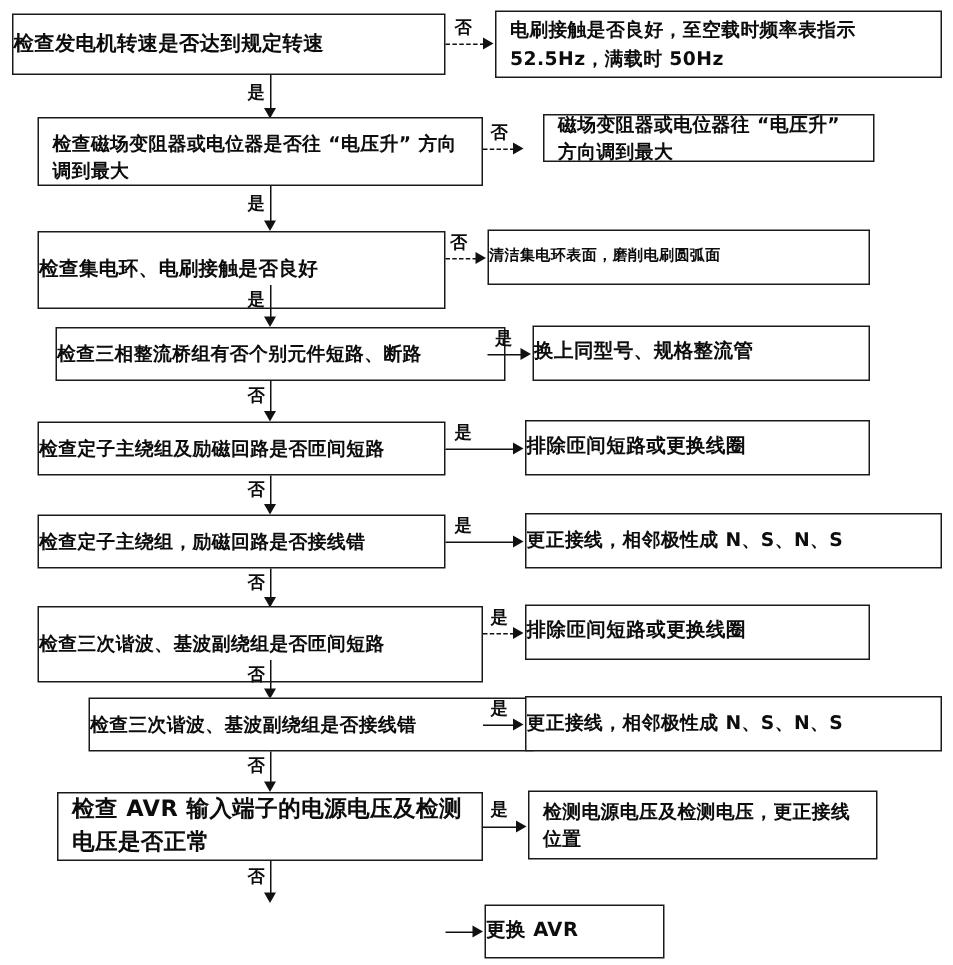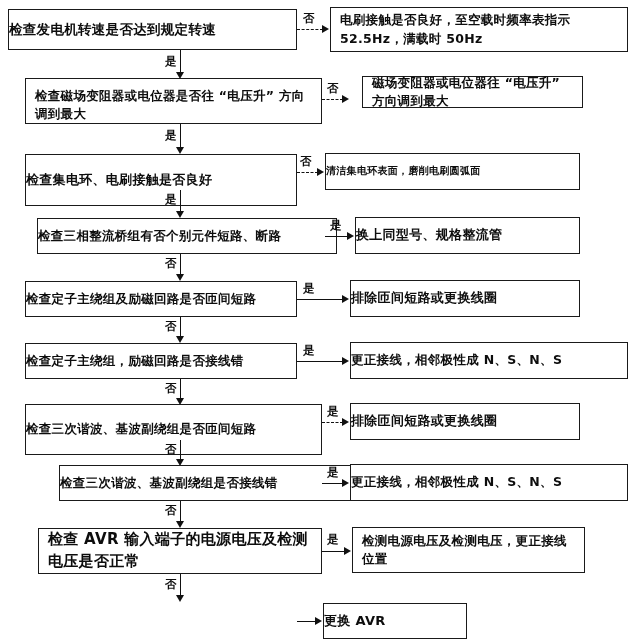--- a/index.html
+++ b/index.html
@@ -213,20 +213,20 @@
 
   <div class="hline" style="left:322px; top:551px; width:23px;"></div>
   <div class="harrow" style="left:344px; top:547px;"></div>
   <div class="edge-label" style="left:327px; top:534px;">是</div>
 
   <div class="vline" style="left:180px; top:574px; height:24px;"></div>
   <div class="varrow" style="left:176px; top:595px;"></div>
   <div class="edge-label" style="left:165px; top:579px;">否</div>
 
 
-  <div class="node center" style="left:323px; top:603px; width:144px; height:36px; font-size:13px;">
+  <div class="node center" style="left:323px; top:603px; width:120px; height:36px; font-size:13px;">
     <span class="txt">更换 AVR</span>
   </div>
 
   <div class="hline" style="left:297px; top:621px; width:19px;"></div>
   <div class="harrow" style="left:315px; top:617px;"></div>
 
 </div>
 
 </body></html>

